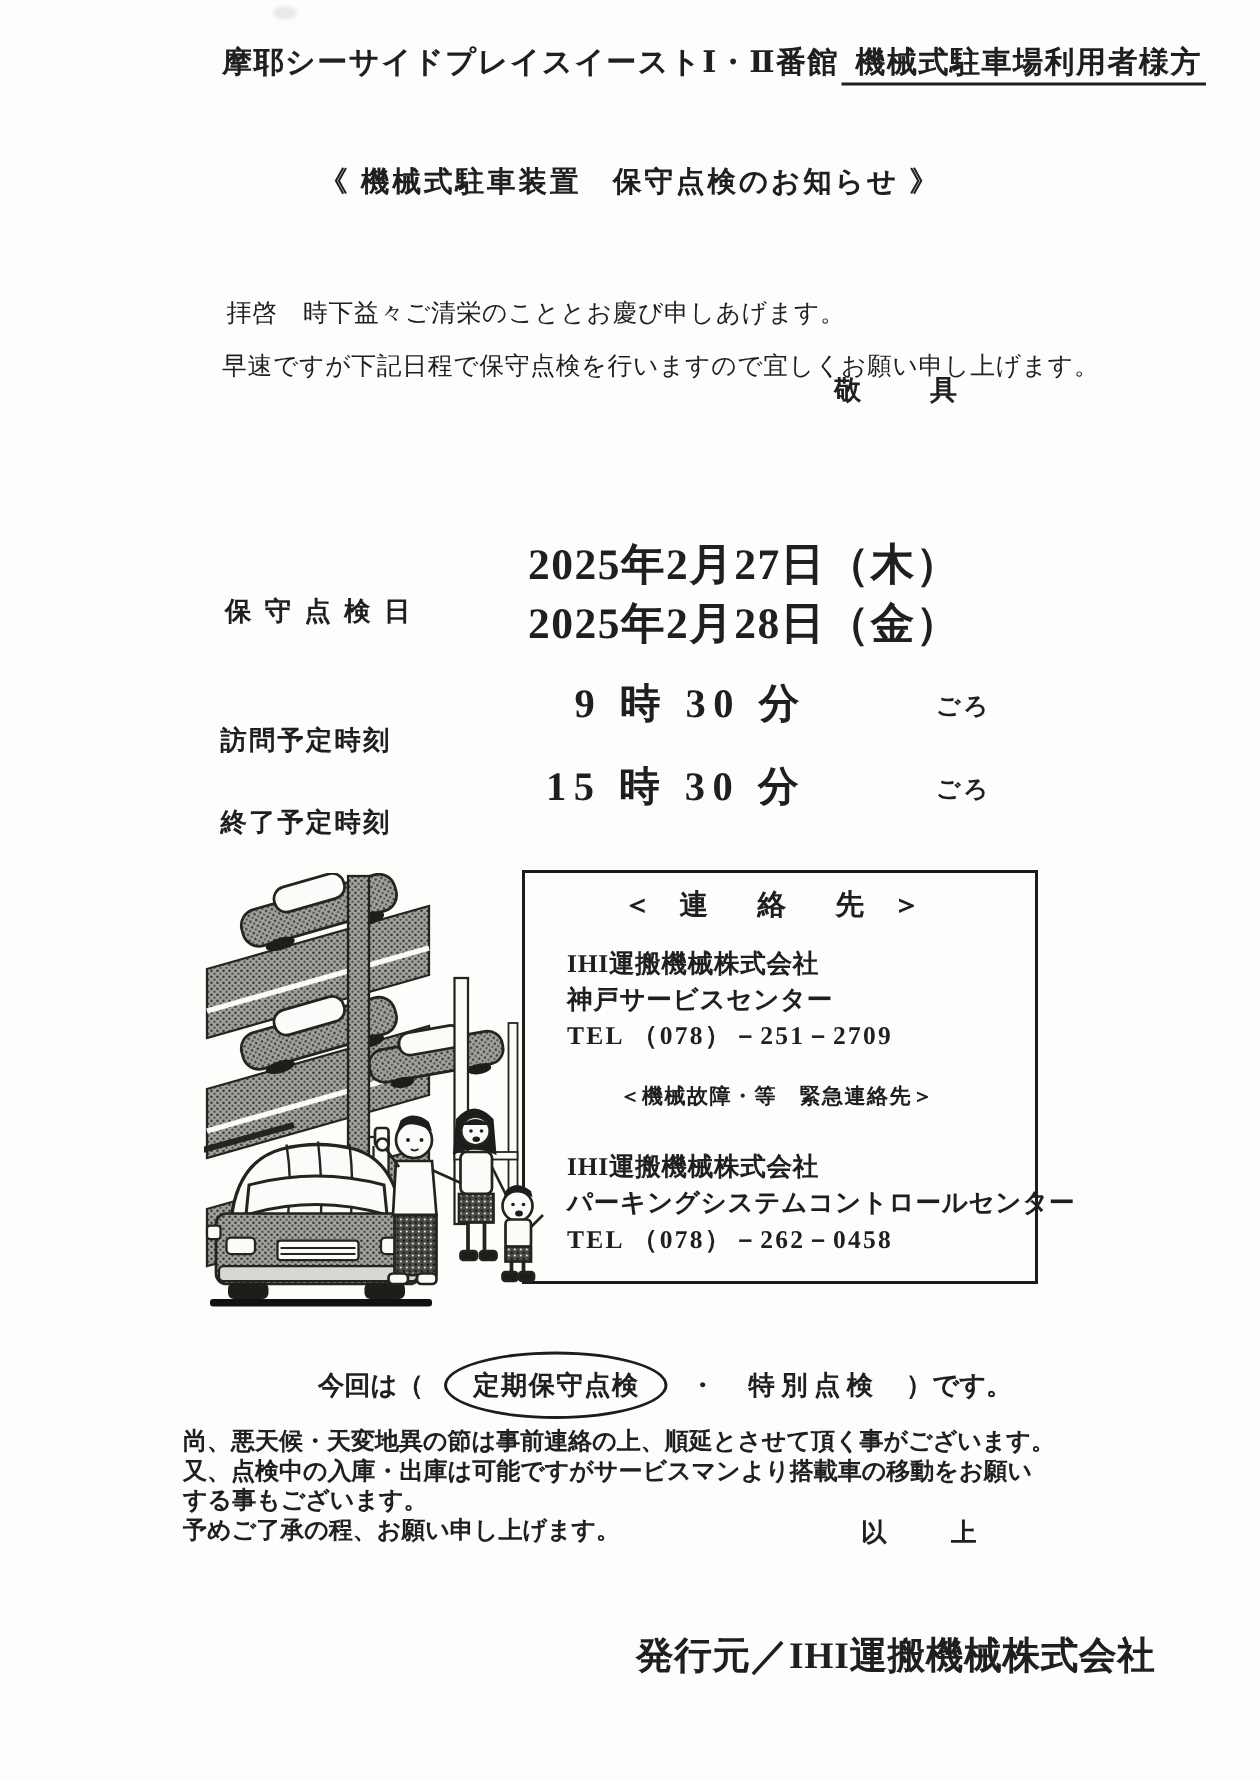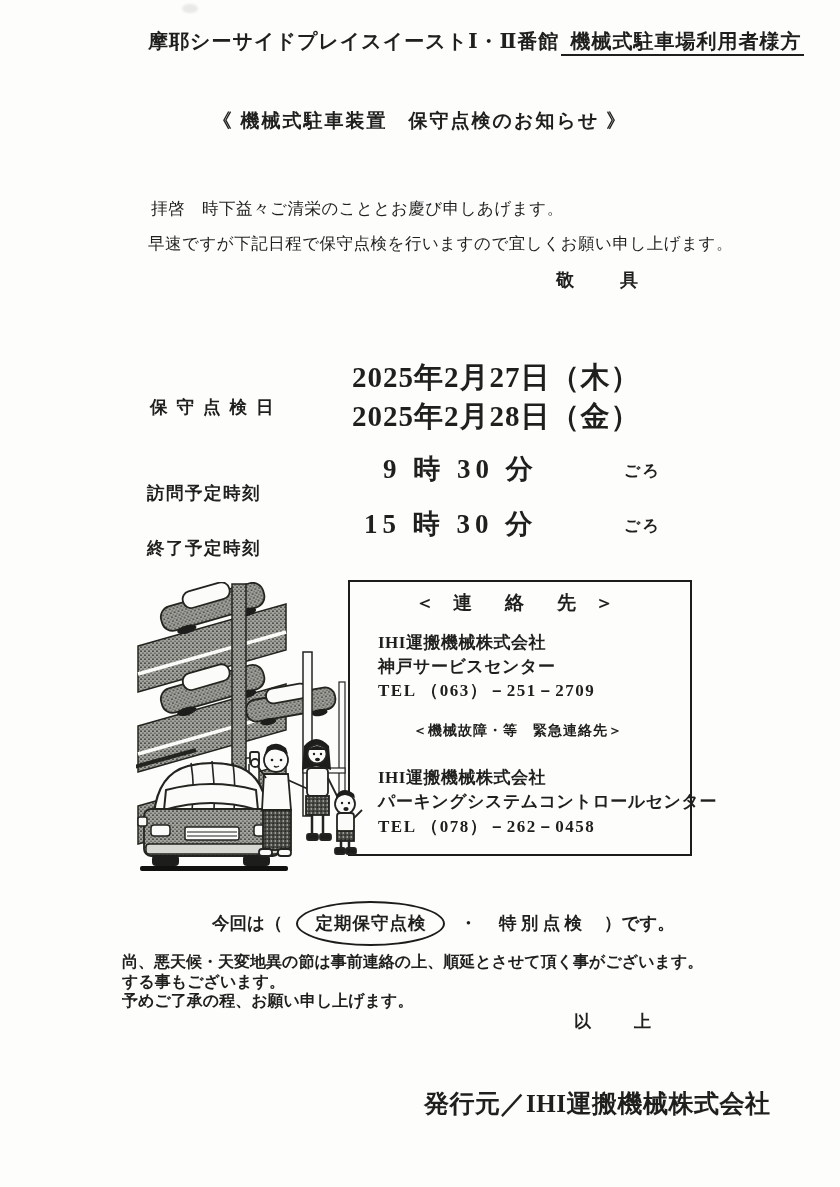--- a/index.html
+++ b/index.html
@@ -11,21 +11,21 @@
   }
   .abs{position:absolute;}
   .smudge{left:182px;top:4px;width:16px;height:9px;border-radius:50%;
     background:#d9d9d6;opacity:.55;filter:blur(1px);}
   .addressee{left:148px;top:28px;font-size:20px;font-weight:600;letter-spacing:1px;white-space:nowrap;}
   .addressee .u{border-bottom:2.5px solid #1f1f1e;padding:0 3px 2px 9px;margin-left:2px;}
   .doc-title{left:0;top:108px;width:840px;text-align:center;font-size:19px;
     font-weight:600;letter-spacing:2px;}
   .greet1{left:151px;top:198px;font-size:16.5px;font-weight:500;letter-spacing:.5px;}
   .greet2{left:148px;top:233px;font-size:16.5px;font-weight:500;letter-spacing:.5px;}
-  .keigu{left:556px;top:268px;font-size:18px;font-weight:600;letter-spacing:14px;white-space:nowrap;}
+  .keigu{left:556px;top:248px;font-size:18px;font-weight:600;letter-spacing:14px;white-space:nowrap;}
   .sched-label{font-size:17.5px;font-weight:600;white-space:nowrap;margin-top:17px;}
   .lbl-date{left:150px;top:378px;letter-spacing:9px;}
   .lbl-visit,.lbl-end{font-family:"Liberation Sans","DejaVu Sans",sans-serif;font-weight:700;letter-spacing:1.5px;}
   .lbl-visit{left:147px;top:464px;}
   .lbl-end{left:147px;top:519px;}
   .dates{left:352px;top:358px;font-size:29px;font-weight:600;line-height:39px;letter-spacing:1px;white-space:nowrap;}
   .time{font-size:27px;font-weight:600;letter-spacing:5px;white-space:nowrap;}
   .time-visit{left:383px;top:451px;}
   .time-end{left:364px;top:506px;}
   .goro{font-size:16px;font-weight:600;letter-spacing:2px;}
@@ -78,21 +78,21 @@
 <div class="abs goro goro1">ごろ</div>
 
 <div class="abs sched-label lbl-end">終了予定時刻</div>
 <div class="abs time time-end">15 時 30 分</div>
 <div class="abs goro goro2">ごろ</div>
 
 <div class="abs contact-box"></div>
 <div class="abs cb-head">＜ 連　絡　先 ＞</div>
 <div class="abs cb-line cb-c1">IHI運搬機械株式会社</div>
 <div class="abs cb-line cb-o1">神戸サービスセンター</div>
-<div class="abs cb-line cb-t1">TEL （063）－251－2709</div>
+<div class="abs cb-line cb-t1">TEL （078）－251－2709</div>
 <div class="abs cb-ehead">＜機械故障・等　緊急連絡先＞</div>
 <div class="abs cb-line cb-c2">IHI運搬機械株式会社</div>
 <div class="abs cb-line cb-o2">パーキングシステムコントロールセンター</div>
 <div class="abs cb-line cb-t2">TEL （078）－262－0458</div>
 
 <svg class="abs illus" viewBox="0 0 230 292">
   <defs>
     <pattern id="stip" width="4" height="4" patternUnits="userSpaceOnUse">
       <rect width="4" height="4" fill="#a3a39e"></rect>
       <circle cx="1" cy="1.2" r="0.9" fill="#3c3c3a"></circle>
@@ -213,19 +213,20 @@
   <span class="gap"></span>
   <span>・</span>
   <span class="gap-lg"></span>
   <span>特 別 点 検</span>
   <span class="gap-lg"></span>
   <span>）です。</span>
 </div>
 
 <div class="abs notes">
   <div>尚、悪天候・天変地異の節は事前連絡の上、順延とさせて頂く事がございます。</div>
+  <div>又、点検中の入庫・出庫は可能ですがサービスマンより搭載車の移動をお願い</div>
   <div>する事もございます。</div>
   <div>予めご了承の程、お願い申し上げます。</div>
 </div>
 
 <div class="abs ijou">以　上</div>
 
 <div class="abs issuer">発行元／IHI運搬機械株式会社</div>
 
 </body></html>

